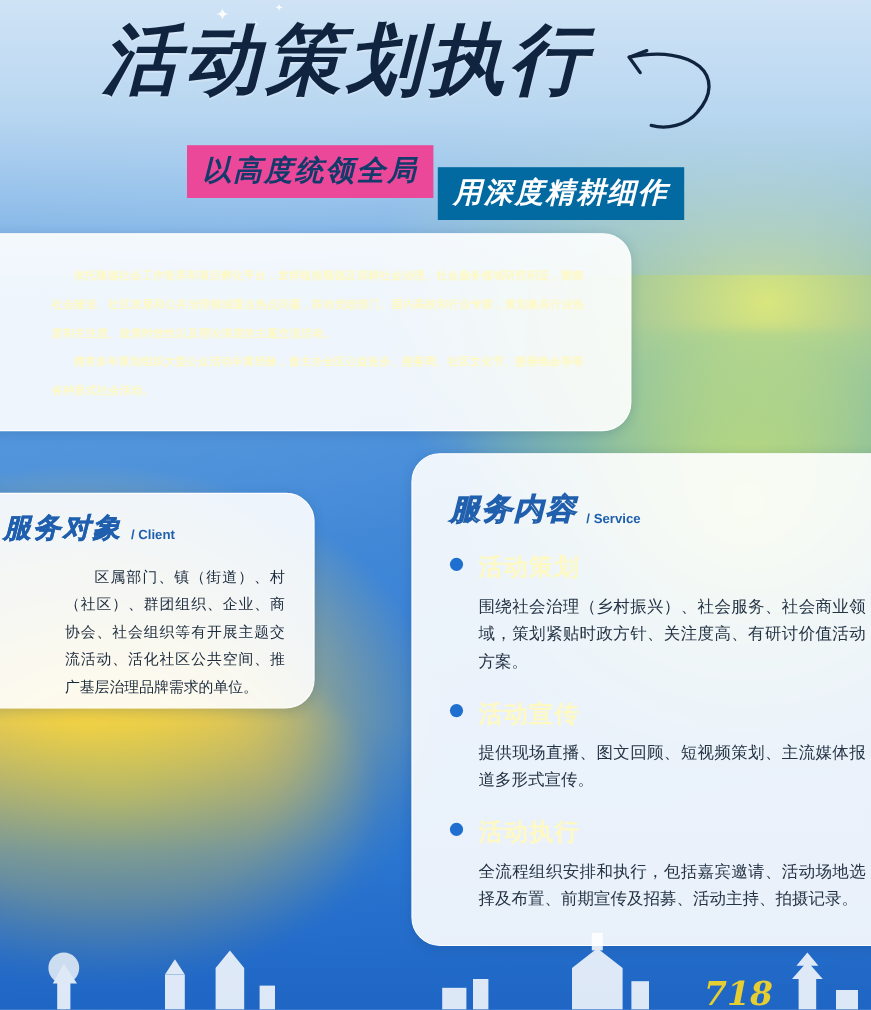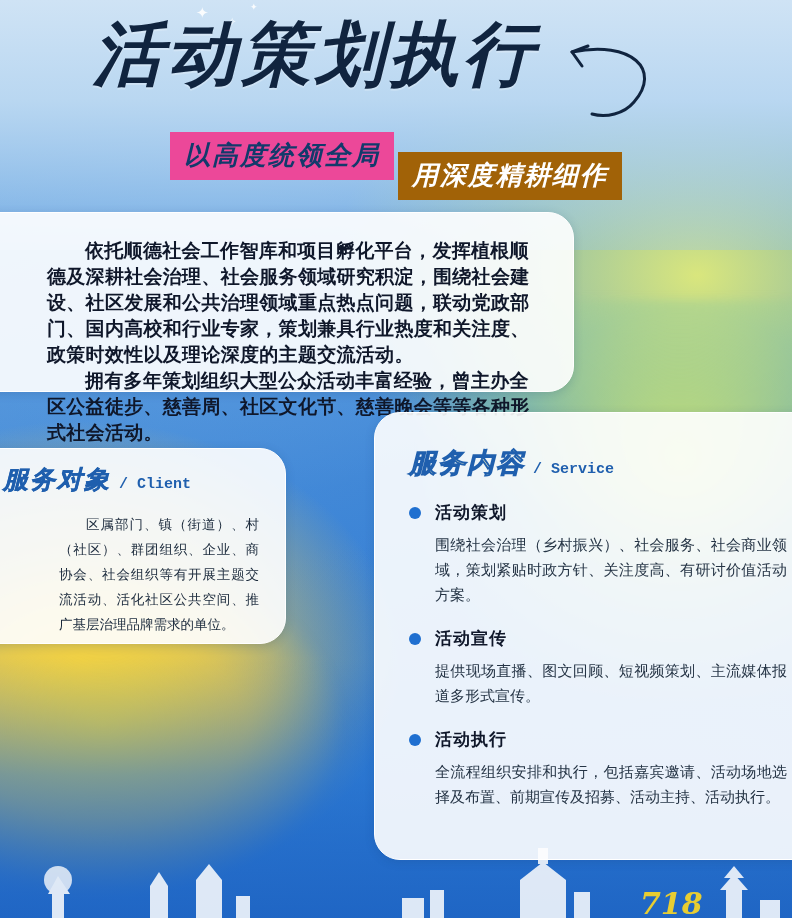--- a/index.html
+++ b/index.html
@@ -69,21 +69,21 @@
     color: #123a6b;
     font-size: 26px;
     font-weight: bold;
     font-style: italic;
     letter-spacing: 2px;
     padding: 6px 14px 7px 14px;
     margin-right: 4px;
     font-family: "DejaVu Serif", serif;
   }
   .sub-blue {
-    background: #a16207;
+    background: #0369a1;
     color: #ffffff;
     font-size: 26px;
     font-weight: bold;
     font-style: italic;
     letter-spacing: 2px;
     padding: 6px 14px 7px 14px;
     margin-top: 20px;
     font-family: "DejaVu Serif", serif;
   }
 
@@ -93,45 +93,45 @@
     background: rgba(255,255,255,0.90);
     border: 1.5px solid #ffffff;
     box-shadow: 0 2px 10px rgba(20,60,110,0.18);
   }
   .intro-card {
     left: -26px; top: 212px; width: 600px; height: 180px;
     border-radius: 0 26px 26px 0;
     padding: 26px 34px 0 72px;
   }
   .intro-p {
-    font-family: Liberation Mono, monospace;
-    font-size: 19px;
+    font-family: Liberation Sans, sans-serif;
+    font-size: 10px;
     line-height: 26px;
-    color: #0f172a;
+    color: #fef9c3;
     text-indent: 2em;
     font-weight: bold;
     letter-spacing: .3px;
   }
 
   
   .client-card {
     left: -26px; top: 448px; width: 312px; height: 196px;
     border-radius: 0 26px 26px 0;
     padding: 0 26px 0 28px;
   }
   .sec-head { display: flex; align-items: flex-end; gap: 8px; padding-top: 14px; }
   .sec-head-cn {
     font-family: "DejaVu Serif", serif;
     font-size: 25px; font-weight: bold; font-style: italic;
     color: #1f5fae; letter-spacing: 2px;
     -webkit-text-stroke: 0.4px #1f5fae;
   }
   .sec-head-en {
-    font-family: Liberation Mono, monospace;
-    font-size: 15px; font-weight: bold; color: #1f5fae;
+    font-family: Liberation Sans, sans-serif;
+    font-size: 12px; font-weight: bold; color: #1f5fae;
     padding-bottom: 3px;
   }
   .client-head { }
   .client-body {
     margin-top: 16px;
     font-size: 13.5px; line-height: 25px; color: #1b2a3c;
     font-weight: normal; text-indent: 2em; text-align: justify;
     padding-left: 56px;
   }
 
@@ -145,21 +145,21 @@
   .service-head .sec-head-cn { color: #fef9c3; -webkit-text-stroke: 1px #1f5fae; font-size: 27px; }
   .service-head .sec-head-en { color: #1f5fae; }
 
   .svc-item { margin-top: 20px; position: relative; padding-left: 26px; }
   .svc-dot {
     position: absolute; left: 0; top: 6px;
     width: 12px; height: 12px; border-radius: 50%;
     background: #1f6fd0;
   }
   .svc-title {
-    font-size: 17px; font-weight: bold; color: #0f172a;
+    font-size: 22px; font-weight: bold; color: #fef9c3;
     letter-spacing: 1px; margin-bottom: 8px;
     font-family: "Liberation Sans", sans-serif;
   }
   .svc-text {
     font-size: 15px; line-height: 25px; color: #253445;
     text-align: justify;
   }
 
   
   .skyline { position: absolute; left: 0; bottom: 0; width: 792px; height: 78px; }
@@ -220,21 +220,21 @@
 
     <div class="svc-item">
       <span class="svc-dot"></span>
       <div class="svc-title">活动宣传</div>
       <div class="svc-text">提供现场直播、图文回顾、短视频策划、主流媒体报道多形式宣传。</div>
     </div>
 
     <div class="svc-item">
       <span class="svc-dot"></span>
       <div class="svc-title">活动执行</div>
-      <div class="svc-text">全流程组织安排和执行，包括嘉宾邀请、活动场地选择及布置、前期宣传及招募、活动主持、活动执行。</div>
+      <div class="svc-text">全流程组织安排和执行，包括嘉宾邀请、活动场地选择及布置、前期宣传及招募、活动主持、拍摄记录。</div>
     </div>
   </div>
 
   <svg class="skyline" viewBox="0 0 792 78" preserveAspectRatio="none">
     <g fill="#ffffff" opacity="0.85">
 
       <path d="M52 78 L52 54 L48 54 L58 36 L70 54 L64 54 L64 78 Z"></path>
       <circle cx="58" cy="40" r="14" opacity="0.9"></circle>
       <rect x="56" y="50" width="4" height="28"></rect>
 

